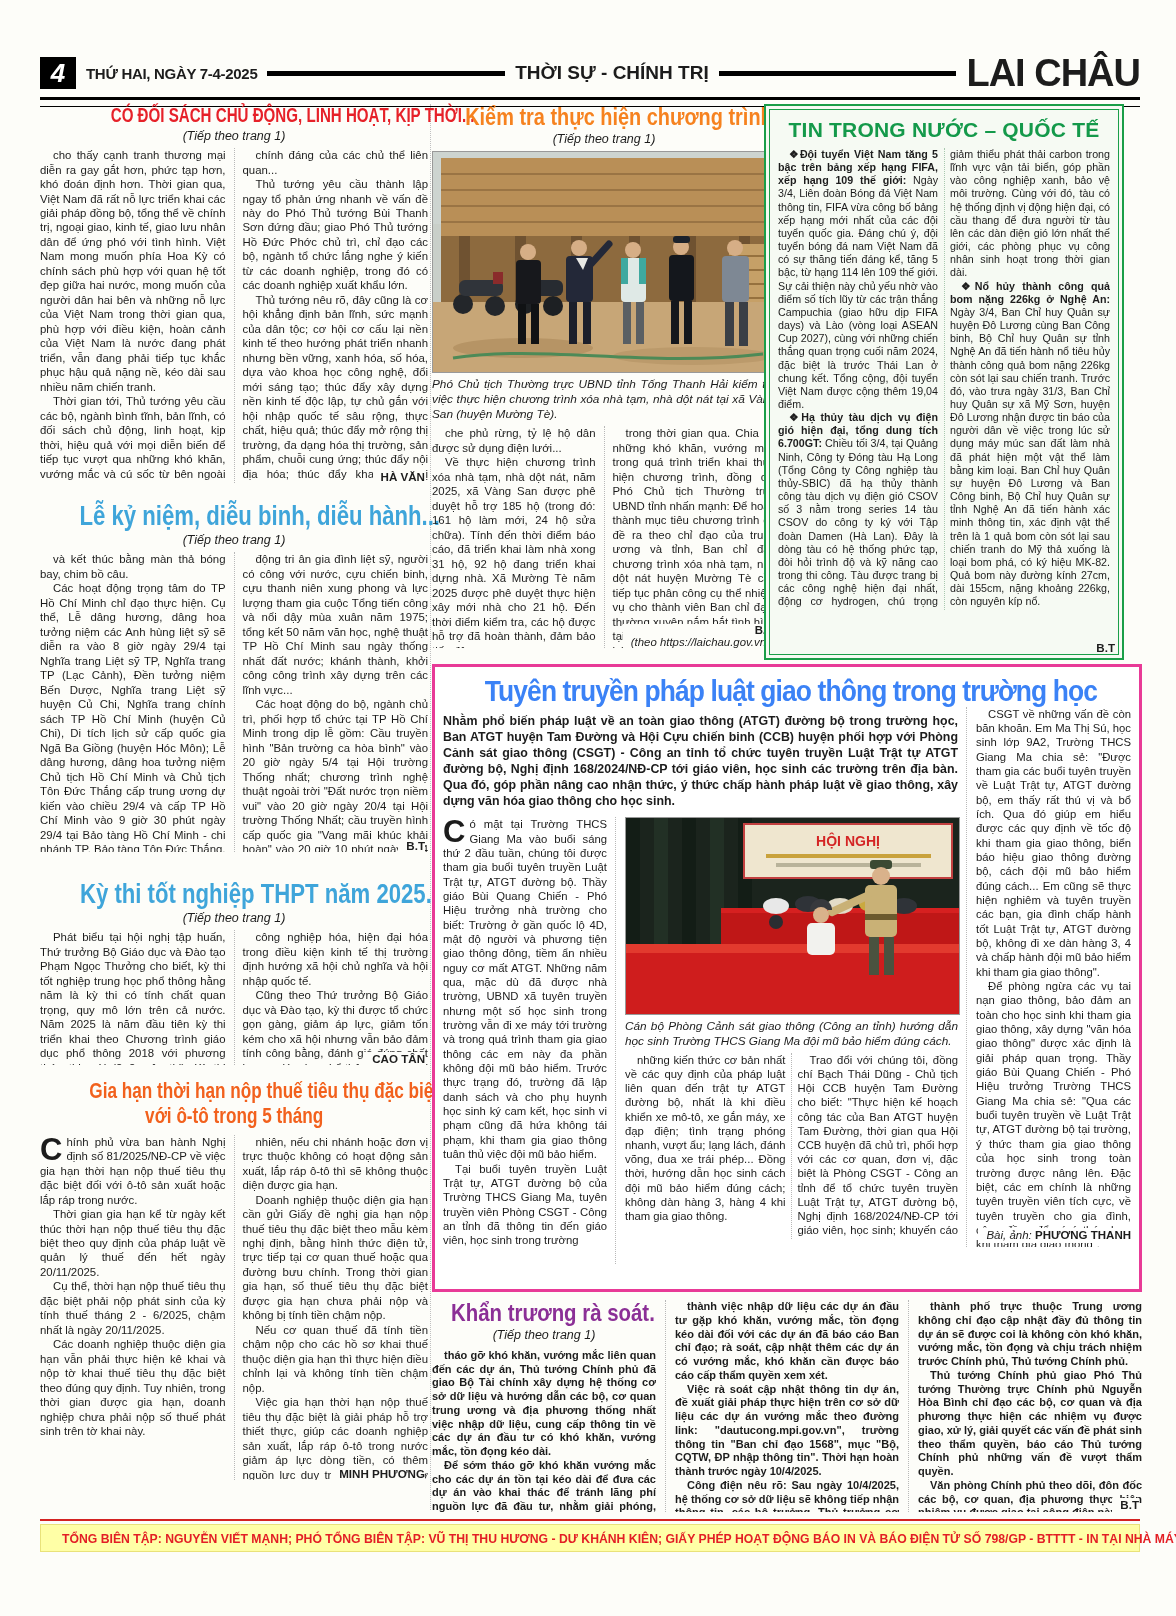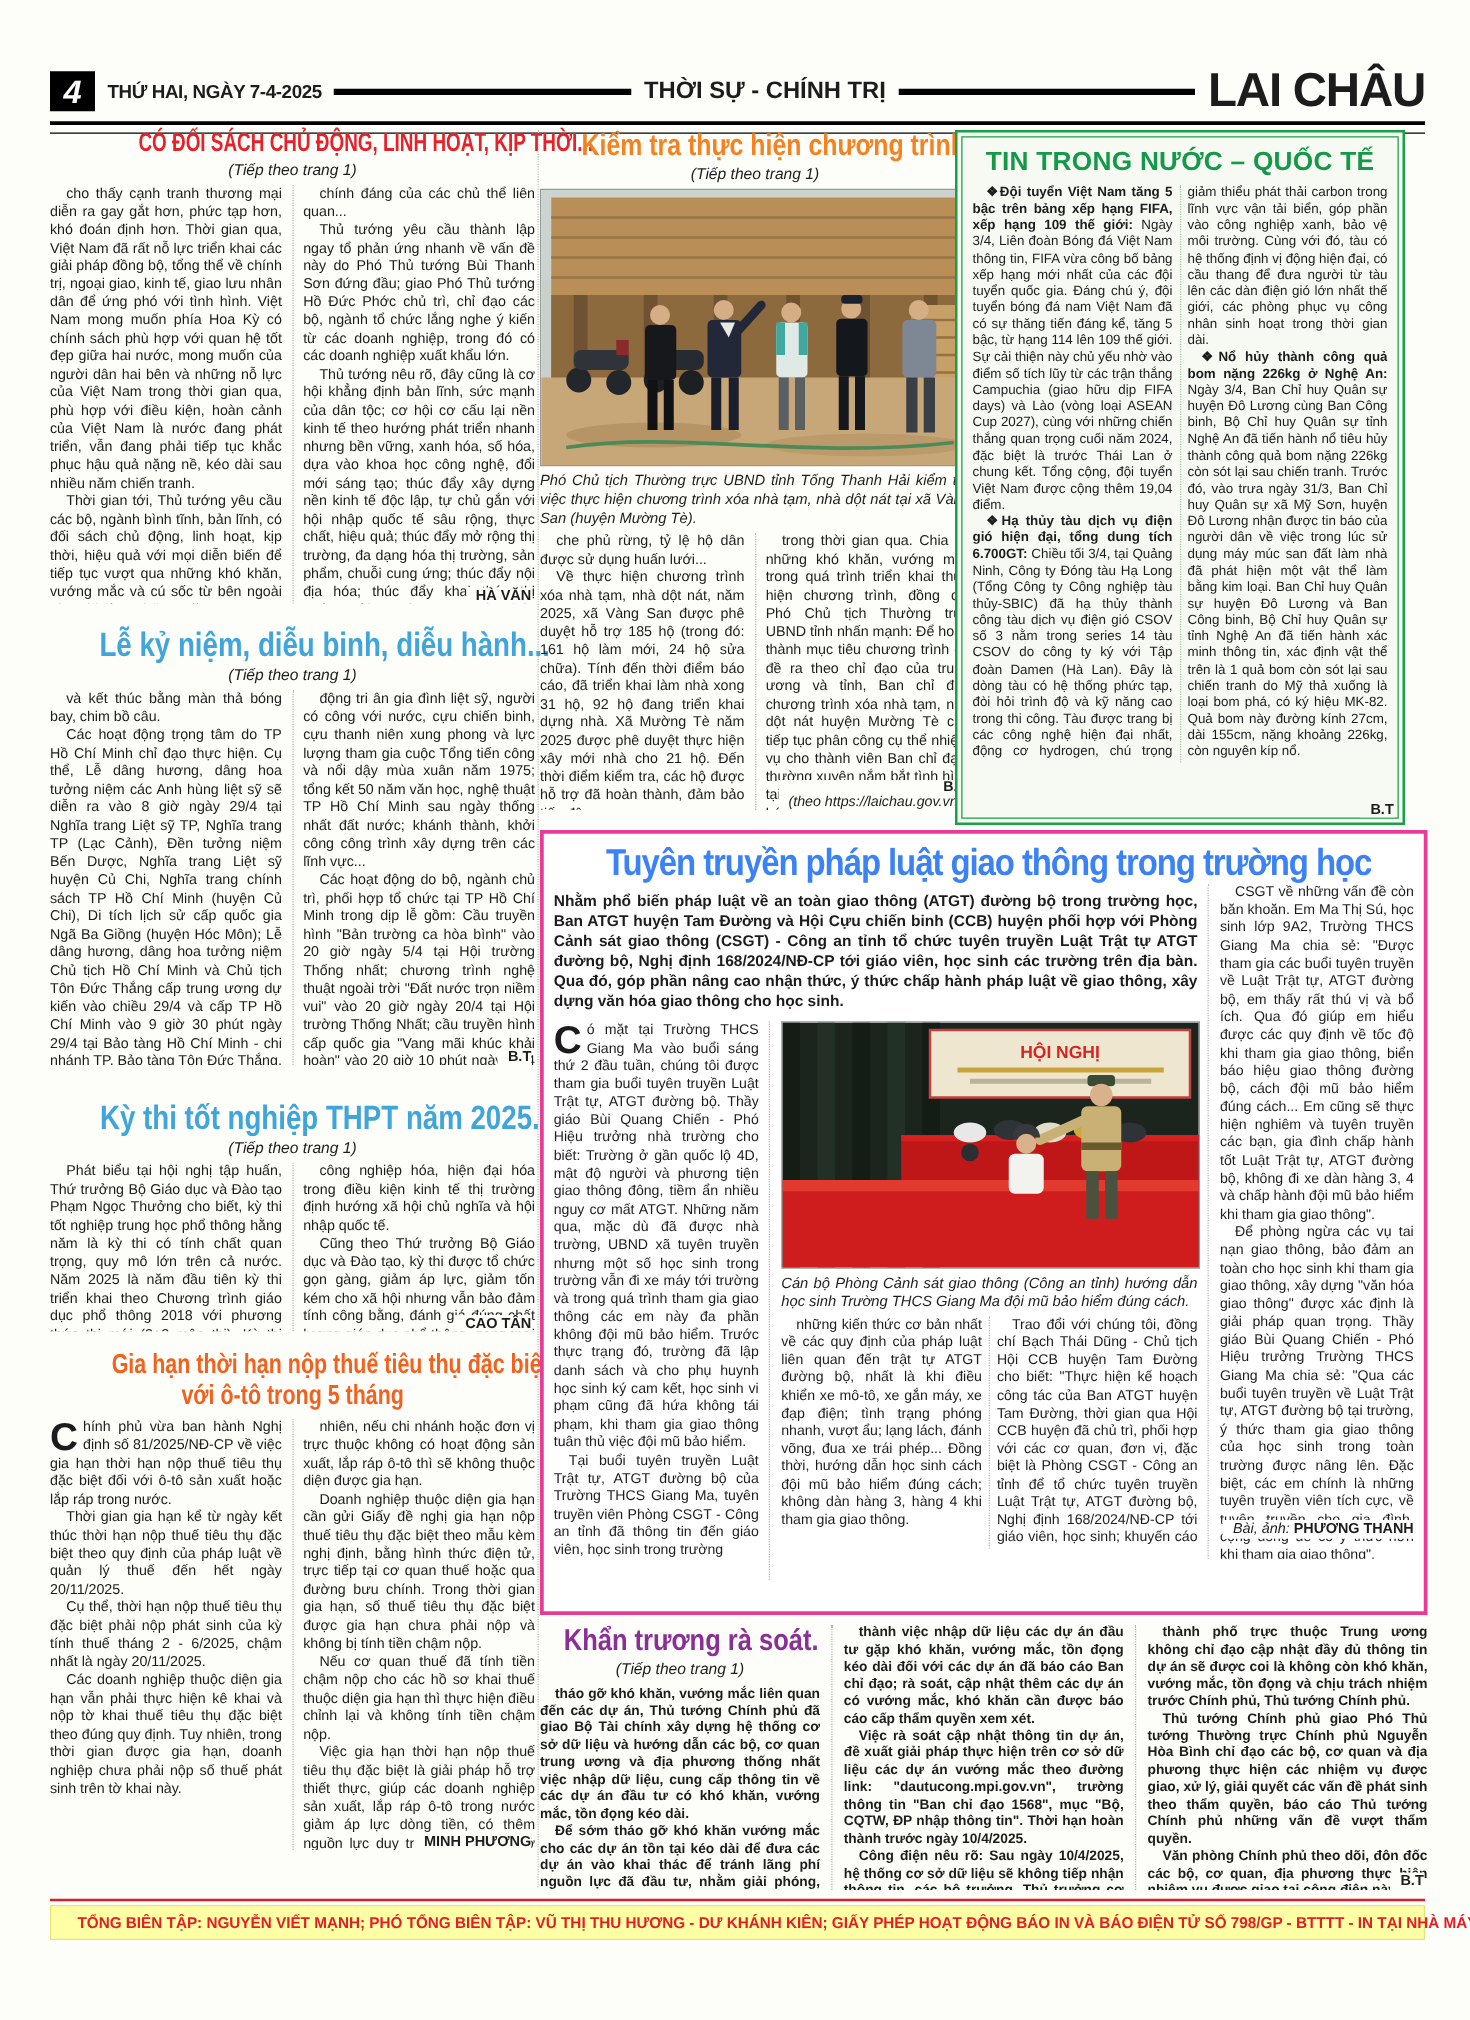--- a/index.html
+++ b/index.html
@@ -50,21 +50,21 @@
            box-sizing:border-box;background:#fff;padding:8px 8px 6px;}
   .pklead{font-weight:bold;font-size:12.4px;line-height:1.3;text-align:justify;margin:6px 0 8px;}
   .pkrow{display:flex;}
   .pkcol1{width:166px;font-size:11.3px;line-height:1.27;text-align:justify;overflow:hidden;height:447px;}
   .pkcol1 p,.pkunder p,.pkcol4 p{margin:0;text-indent:12px;}
   .pkphotozone{width:333px;border-left:1px dotted #b8b8b8;padding-left:9px;margin-left:8px;}
   .pkunder{columns:2;column-gap:12px;column-rule:1px dotted #b8b8b8;font-size:11.3px;line-height:1.26;
            text-align:justify;height:186px;overflow:hidden;margin-top:4px;}
   .pkcol4{width:167px;border-left:1px dotted #b8b8b8;padding-left:9px;margin-left:8px;position:relative;
           font-size:11.3px;line-height:1.27;text-align:justify;height:540px;overflow:hidden;}
-  .pkbyline{position:absolute;right:0;bottom:16px;background:#fff;padding-left:8px;font-size:11.5px;}
+  .pkbyline{position:absolute;right:0;bottom:4px;background:#fff;padding-left:8px;font-size:11.5px;}
   .pkbyline .pre{font-style:italic;}
   .pkbyline .nm{font-weight:bold;}
   
   .rasoat{position:absolute;left:432px;top:1300px;width:710px;height:212px;display:flex;}
   .rcol{width:226px;font-size:11px;line-height:1.25;text-align:justify;position:relative;overflow:hidden;}
   .rcol p{margin:0;text-indent:12px;font-weight:bold;}
   .rcol + .rcol{border-left:1px dotted #b8b8b8;padding-left:9px;margin-left:9px;}
   
   .footer{position:absolute;left:40px;top:1519px;width:1100px;}
   .redline{height:0;border-top:2px solid #d42222;margin-bottom:3px;}
@@ -230,21 +230,21 @@
           <rect x="251" y="149" width="8" height="43" fill="#14171c"></rect>
         <circle cx="302" cy="96" r="8" fill="#d6ae86"></circle>
           <rect x="289" y="104" width="27" height="46" rx="4" fill="#7e8894"></rect>
         <rect x="292" y="150" width="9" height="44" fill="#3a3f46"></rect>
           <rect x="306" y="150" width="9" height="44" fill="#3a3f46"></rect>
       </g>
     </svg>
     <div class="caption">Phó Chủ tịch Thường trực UBND tỉnh Tống Thanh Hải kiểm tra việc thực hiện chương trình xóa nhà tạm, nhà dột nát tại xã Vàng San (huyện Mường Tè).</div>
     <div class="body2" style="height:222px;margin-top:5px">
       <div class="col" style="width:164px">
-          <p>che phủ rừng, tỷ lệ hộ dân được sử dụng huấn lưới...</p>
+          <p>che phủ rừng, tỷ lệ hộ dân được sử dụng điện lưới...</p>
           <p>Về thực hiện chương trình xóa nhà tạm, nhà dột nát, năm 2025, xã Vàng San được phê duyệt hỗ trợ 185 hộ (trong đó: 161 hộ làm mới, 24 hộ sửa chữa). Tính đến thời điểm báo cáo, đã triển khai làm nhà xong 31 hộ, 92 hộ đang triển khai dựng nhà. Xã Mường Tè năm 2025 được phê duyệt thực hiện xây mới nhà cho 21 hộ. Đến thời điểm kiểm tra, các hộ được hỗ trợ đã hoàn thành, đảm bảo tiến độ.</p>
         </div>
       <div class="col c2" style="width:164px">
           <p>trong thời gian qua. Chia sẻ những khó khăn, vướng mắc trong quá trình triển khai thực hiện chương trình, đồng chí Phó Chủ tịch Thường trực UBND tỉnh nhấn mạnh: Để hoàn thành mục tiêu chương trình đã đề ra theo chỉ đạo của trung ương và tỉnh, Ban chỉ đạo chương trình xóa nhà tạm, nhà dột nát huyện Mường Tè cần tiếp tục phân công cụ thể nhiệm vụ cho thành viên Ban chỉ đạo, thường xuyên nắm bắt tình hình tại cơ sở, kịp thời xử lý hoặc báo cáo tham mưu cấp có thẩm quyền những tình huống phát sinh. Cùng với đó, đẩy mạnh tuyên truyền, vận động, xã hội hóa các nguồn kinh phí để thực hiện hiệu quả chương trình.</p>
         </div>
       <div class="sig2">
         <div class="bb">B.T</div>
         <div class="ii">(theo https://laichau.gov.vn/)</div>
       </div>
     </div>

